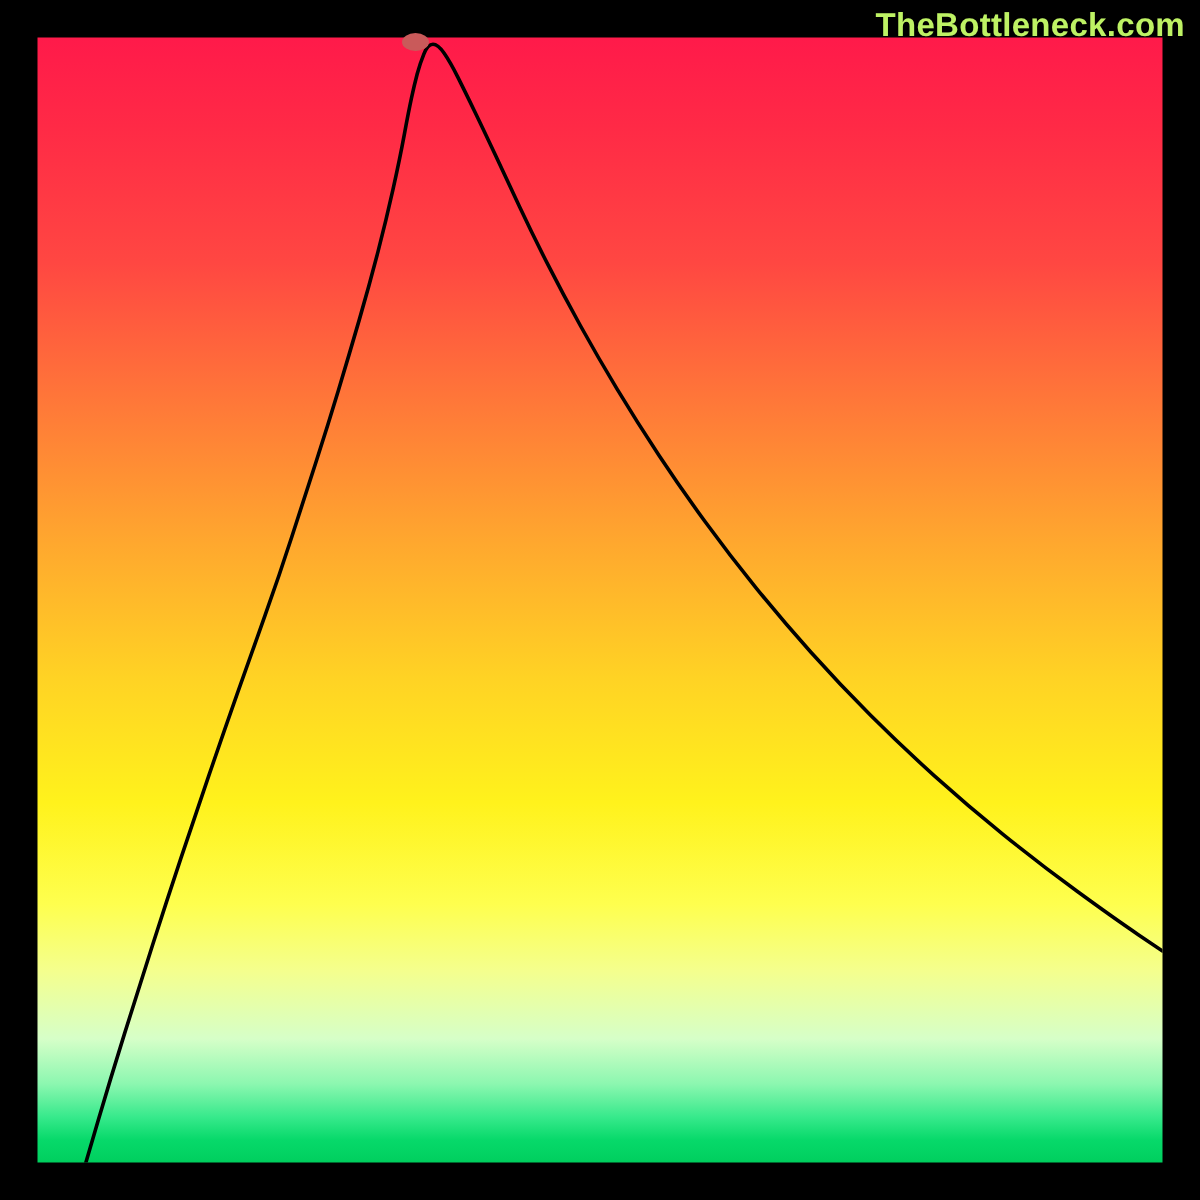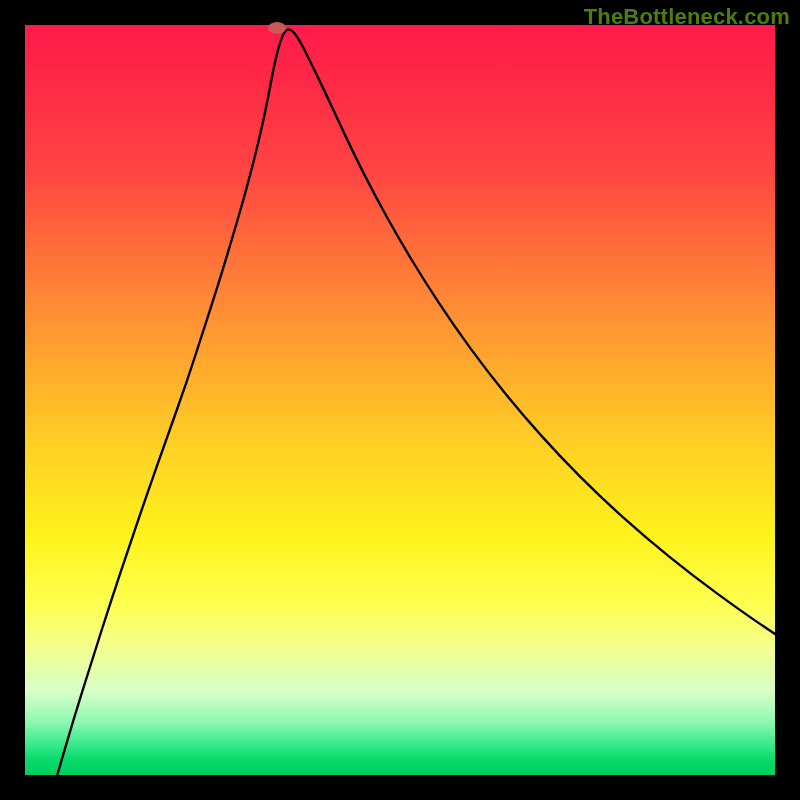--- a/index.html
+++ b/index.html
@@ -32,21 +32,21 @@
     position: absolute;
     width: 18px; height: 12px;
     background: #c95a5a;
     border-radius: 50%;
     transform: translate(-50%, -50%);
   }
   .watermark {
     position: absolute;
     top: 4px; right: 10px;
     font: 600 22px -apple-system, BlinkMacSystemFont, "Segoe UI", Arial, sans-serif;
-    color: #4d7c0f;
+    color: #bef264;
     letter-spacing: 0.2px;
   }
 </style>
 </head>
 <body>
 <div class="root">
 
   <div class="watermark">TheBottleneck.com</div>
 
   <div class="plot">

